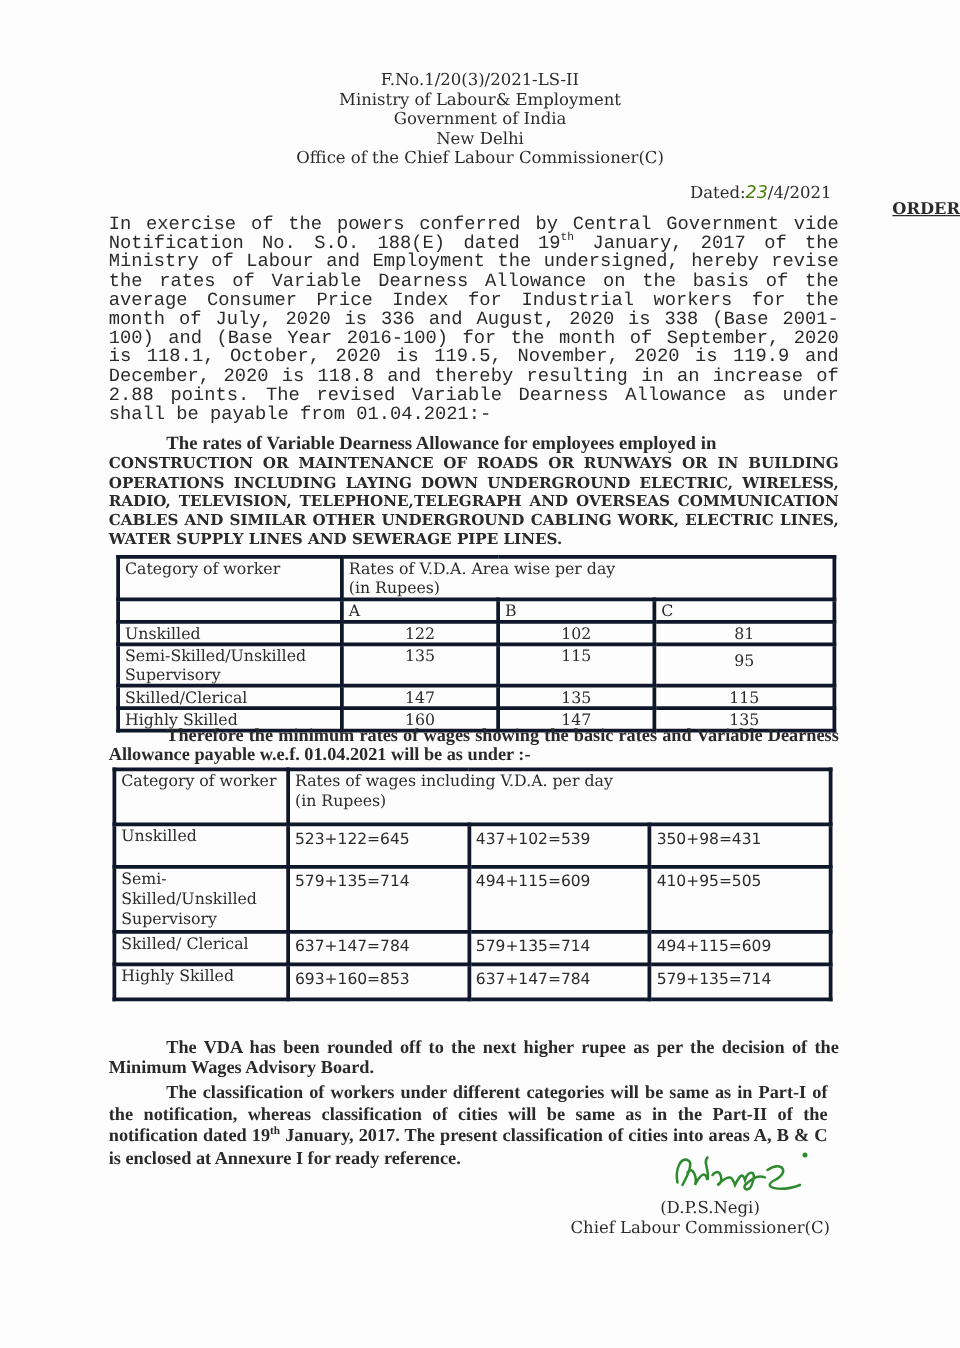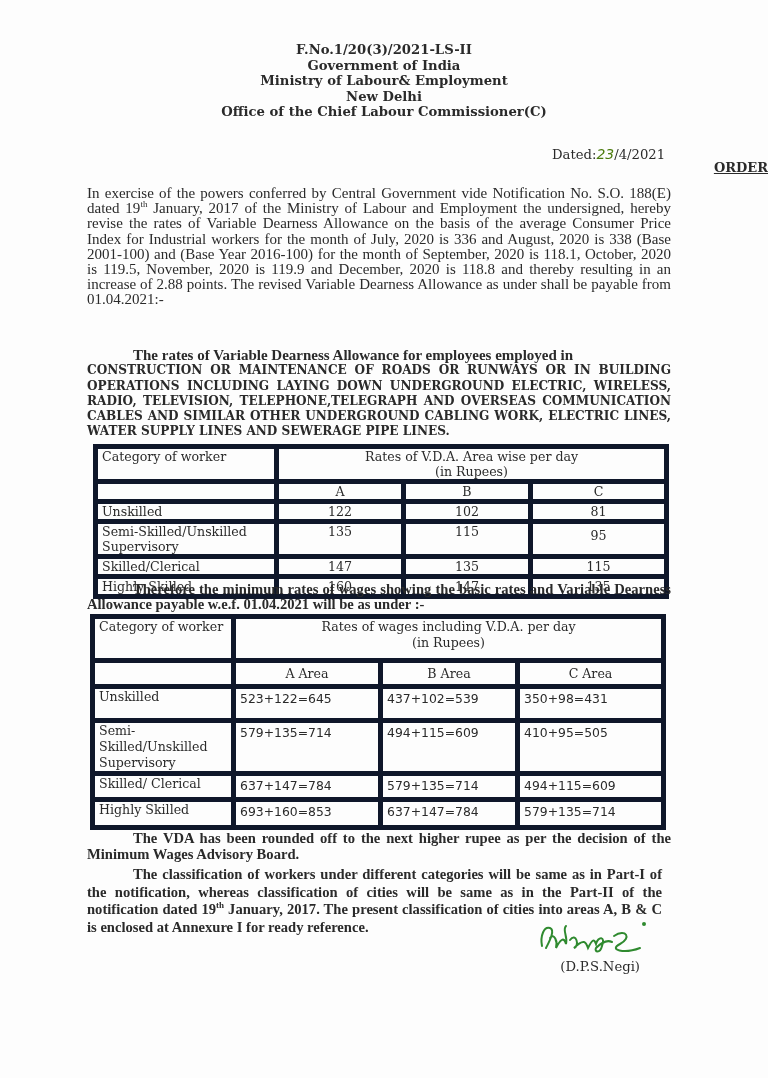--- a/index.html
+++ b/index.html
@@ -11,50 +11,50 @@
   .dated { position: absolute; left: 552px; top: 146px; font-size: 13.2px; }
   .dated .hand { color: #4d7c0f; font-family: "DejaVu Sans", sans-serif; font-style: italic; font-size: 14px; }
   .order-title { position: absolute; left: 0; width: 768px; top: 160px; text-align: right;
                  font-weight: bold; font-size: 13px; text-decoration: underline; }
   .para { position: absolute; left: 87px; width: 584px; font-family: "Liberation Serif", serif;
           font-size: 15px; line-height: 15.2px; text-align: justify; }
   .para sup { font-size: 9px; line-height: 0; }
   .indent { text-indent: 46px; font-weight: bold; }
   .bold-caps { font-family: "DejaVu Serif", serif; font-weight: bold; font-size: 12.1px; line-height: 15.3px; text-align: justify; }
   table { border-collapse: collapse; position: absolute; font-family: "DejaVu Serif", serif; font-size: 12.6px; color: #2a2a2a; }
-  td { border: 5px solid #0f172a; padding: 0 4px; vertical-align: top; line-height: 15px; }
+  td { border: 3px solid #0f172a; padding: 0 4px; vertical-align: top; line-height: 15px; }
   .t1 { left: 93px; top: 444px; width: 576px; }
   .t1 td.num { text-align: center; vertical-align: bottom; }
   .t2 { left: 90px; top: 614px; width: 576px; }
   .t2 td { line-height: 16px; }
   .t2 td.num { text-align: left; font-family: "DejaVu Sans", sans-serif; font-size: 12.4px; padding-top: 2px; }
-  .c { text-align: center; }
+  .c { }
   .sig-text { position: absolute; font-size: 13.2px; text-align: right; }
   .signature { position: absolute; left: 536px; top: 918px; width: 120px; height: 40px; }
 </style>
 </head>
 <body>
 
 <div class="page">
 
-  <div class="hdr" style="top:42px;font-weight:bold;">
+  <div class="hdr" style="top:57px;">
     <span class="line">F.No.1/20(3)/2021-LS-II</span>
+    <span class="line">Ministry of Labour&amp; Employment</span>
     <span class="line">Government of India</span>
-    <span class="line">Ministry of Labour&amp; Employment</span>
     <span class="line">New Delhi</span>
     <span class="line">Office of the Chief Labour Commissioner(C)</span>
   </div>
 
   <div class="dated">
     <span>Dated:</span><span class="hand">23</span><span>/4/2021</span>
   </div>
 
   <div class="order-title">ORDER</div>
 
-  <div class="para" style="top:186px;">
+  <div class="para" style="top:172px;font-family:Liberation Mono, monospace;">
     <span>In exercise of the powers conferred by Central Government vide Notification No. S.O. 188(E) dated 19</span><sup>th</sup><span> January, 2017 of the Ministry of Labour and Employment the undersigned, hereby revise the rates of Variable Dearness Allowance on the basis of the average  Consumer Price Index for Industrial workers for the month of July, 2020 is 336 and August, 2020 is 338 (Base 2001-100) and (Base Year 2016-100) for the month of September, 2020 is 118.1, October, 2020 is 119.5, November, 2020 is 119.9 and December, 2020 is 118.8 and thereby resulting in an increase of 2.88 points. The revised Variable Dearness Allowance as under shall be payable from 01.04.2021:-</span>
   </div>
 
   <div class="para" style="top:348px;">
     <div class="indent" style="text-align:justify;">The rates of Variable Dearness Allowance for  employees employed in</div>
     <div class="bold-caps">CONSTRUCTION OR MAINTENANCE OF ROADS OR RUNWAYS OR IN BUILDING OPERATIONS INCLUDING LAYING DOWN UNDERGROUND ELECTRIC, WIRELESS, RADIO, TELEVISION, TELEPHONE,TELEGRAPH AND OVERSEAS COMMUNICATION CABLES AND SIMILAR OTHER UNDERGROUND CABLING WORK, ELECTRIC LINES, WATER SUPPLY  LINES AND SEWERAGE PIPE LINES.</div>
   </div>
 
   <table class="t1">
     <tbody>
@@ -102,26 +102,20 @@
 
   <table class="t2">
     <tbody>
         <tr style="height:44px;">
       <td style="width:128px;">Category of worker</td>
       <td colspan="3" class="c">
         <div>Rates of wages including V.D.A. per day</div>
         <div>(in Rupees)</div>
       </td>
     </tr>
-    <tr style="height:26px;">
-      <td></td>
-      <td class="c" style="width:134px;vertical-align:middle;">A Area</td>
-      <td class="c" style="width:124px;vertical-align:middle;">B Area</td>
-      <td class="c" style="vertical-align:middle;">C Area</td>
-    </tr>
     <tr style="height:34px;">
       <td>Unskilled</td>
       <td class="num">523+122=645</td>
       <td class="num">437+102=539</td>
       <td class="num">350+98=431</td>
     </tr>
     <tr style="height:52px;">
       <td>Semi-Skilled/Unskilled Supervisory</td>
       <td class="num">579+135=714</td>
       <td class="num">494+115=609</td>
@@ -150,15 +144,16 @@
 
   <svg class="signature" viewBox="0 0 120 40">
     <g fill="none" stroke="#2f8a2f" stroke-width="2" stroke-linecap="round">
       <path d="M6 28 C4 18 8 8 14 10 C20 12 12 26 10 30 M14 20 C18 14 22 24 20 30 C24 22 28 18 30 26 C32 18 26 12 30 8"></path>
       <path d="M34 22 C40 14 44 28 38 30 C48 20 50 24 52 30 C56 22 58 20 60 26 C62 18 70 18 66 28 C64 36 58 34 60 30 C66 24 72 22 76 24"></path>
       <path d="M78 18 C90 10 96 20 84 26 C72 32 88 36 104 30"></path>
       <circle cx="108" cy="6" r="1" fill="#2f8a2f"></circle>
     </g>
   </svg>
 
-  <div class="sig-text" style="left:456px;top:959px;width:184px;">(D.P.S.Negi)</div>
+  <div class="sig-text" style="left:476px;top:959px;width:184px;text-align:center;">(D.P.S.Negi)</div>
+  <div class="sig-text" style="left:430px;top:975px;width:234px;">Chief Labour Commissioner(C)</div>
 
 </div>
 
 </body></html>

